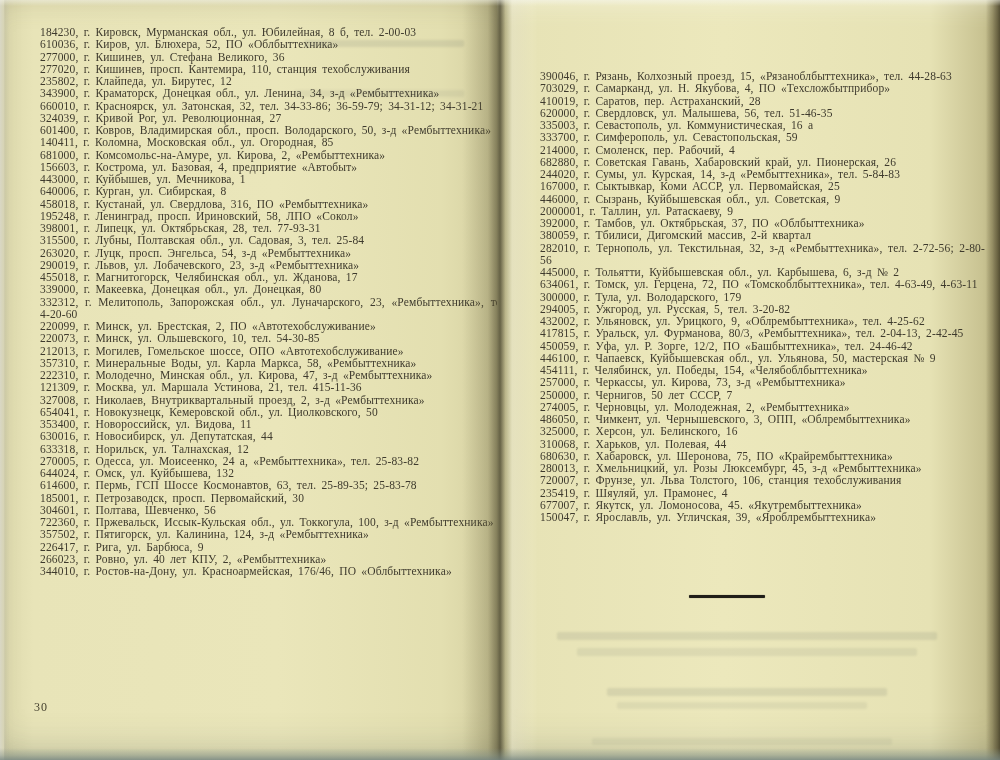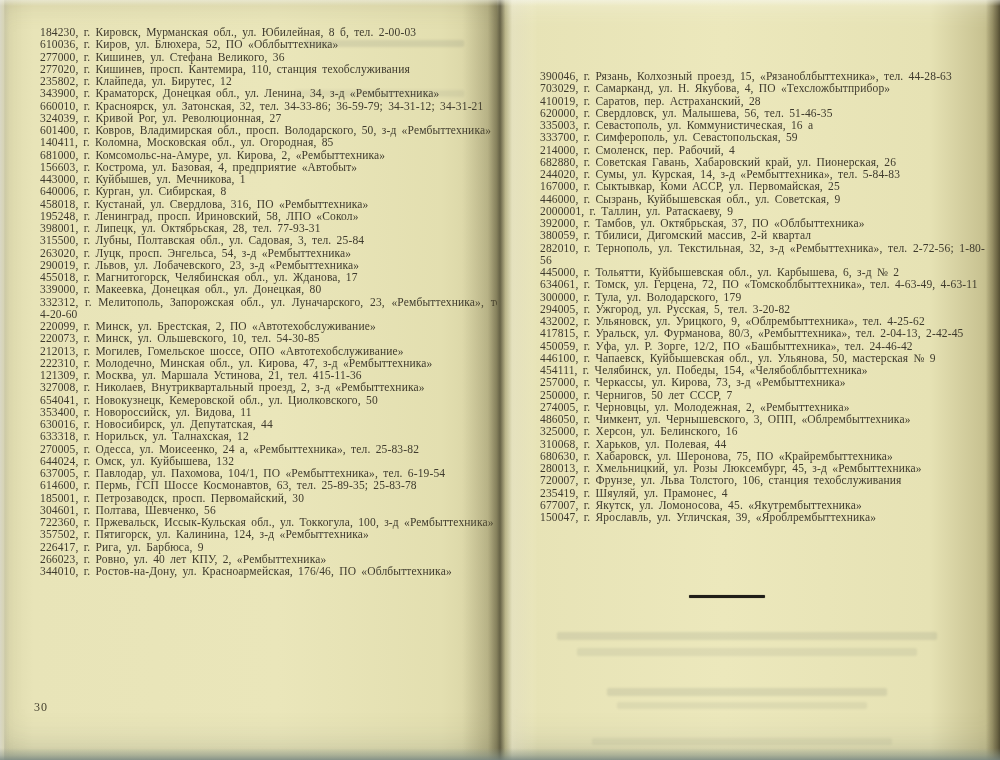--- a/index.html
+++ b/index.html
@@ -102,30 +102,30 @@
         <div class="entry">398001, г. Липецк, ул. Октябрьская, 28, тел. 77-93-31</div>
         <div class="entry">315500, г. Лубны, Полтавская обл., ул. Садовая, 3, тел. 25-84</div>
         <div class="entry">263020, г. Луцк, просп. Энгельса, 54, з-д «Рембыттехника»</div>
         <div class="entry">290019, г. Львов, ул. Лобачевского, 23, з-д «Рембыттехника»</div>
         <div class="entry">455018, г. Магнитогорск, Челябинская обл., ул. Жданова, 17</div>
         <div class="entry">339000, г. Макеевка, Донецкая обл., ул. Донецкая, 80</div>
         <div class="entry">332312, г. Мелитополь, Запорожская обл., ул. Луначарского, 23, «Рембыттехника», тел. 4-20-60</div>
         <div class="entry">220099, г. Минск, ул. Брестская, 2, ПО «Автотехобслуживание»</div>
         <div class="entry">220073, г. Минск, ул. Ольшевского, 10, тел. 54-30-85</div>
         <div class="entry">212013, г. Могилев, Гомельское шоссе, ОПО «Автотехобслуживание»</div>
+        <div class="entry">357310, г. Минеральные Воды, ул. Карла Маркса, 58, «Рембыттехника»</div>
         <div class="entry">222310, г. Молодечно, Минская обл., ул. Кирова, 47, з-д «Рембыттехника»</div>
         <div class="entry">121309, г. Москва, ул. Маршала Устинова, 21, тел. 415-11-36</div>
         <div class="entry">327008, г. Николаев, Внутриквартальный проезд, 2, з-д «Рембыттехника»</div>
         <div class="entry">654041, г. Новокузнецк, Кемеровской обл., ул. Циолковского, 50</div>
         <div class="entry">353400, г. Новороссийск, ул. Видова, 11</div>
         <div class="entry">630016, г. Новосибирск, ул. Депутатская, 44</div>
         <div class="entry">633318, г. Норильск, ул. Талнахская, 12</div>
         <div class="entry">270005, г. Одесса, ул. Моисеенко, 24 а, «Рембыттехника», тел. 25-83-82</div>
         <div class="entry">644024, г. Омск, ул. Куйбышева, 132</div>
-        <div class="entry">637005, г. Павлодар, ул. Пахомова, 104/1, ПО «Рембыттехника», тел. 6-19-54</div>
         <div class="entry">614600, г. Пермь, ГСП Шоссе Космонавтов, 63, тел. 25-89-35; 25-83-78</div>
         <div class="entry">185001, г. Петрозаводск, просп. Первомайский, 30</div>
         <div class="entry">304601, г. Полтава, Шевченко, 56</div>
         <div class="entry">722360, г. Пржевальск, Иссык-Кульская обл., ул. Токкогула, 100, з-д «Рембыттехника»</div>
         <div class="entry">357502, г. Пятигорск, ул. Калинина, 124, з-д «Рембыттехника»</div>
         <div class="entry">226417, г. Рига, ул. Барбюса, 9</div>
         <div class="entry">266023, г. Ровно, ул. 40 лет КПУ, 2, «Рембыттехника»</div>
         <div class="entry">344010, г. Ростов-на-Дону, ул. Красноармейская, 176/46, ПО «Облбыттехника»</div>
       </div>
     <div class="page-num">30</div>
@@ -142,21 +142,21 @@
         <div class="entry">335003, г. Севастополь, ул. Коммунистическая, 16 а</div>
         <div class="entry">333700, г. Симферополь, ул. Севастопольская, 59</div>
         <div class="entry">214000, г. Смоленск, пер. Рабочий, 4</div>
         <div class="entry">682880, г. Советская Гавань, Хабаровский край, ул. Пионерская, 26</div>
         <div class="entry">244020, г. Сумы, ул. Курская, 14, з-д «Рембыттехника», тел. 5-84-83</div>
         <div class="entry">167000, г. Сыктывкар, Коми АССР, ул. Первомайская, 25</div>
         <div class="entry">446000, г. Сызрань, Куйбышевская обл., ул. Советская, 9</div>
         <div class="entry">2000001, г. Таллин, ул. Ратаскаеву, 9</div>
         <div class="entry">392000, г. Тамбов, ул. Октябрьская, 37, ПО «Облбыттехника»</div>
         <div class="entry">380059, г. Тбилиси, Дигомский массив, 2-й квартал</div>
-        <div class="entry">282010, г. Тернополь, ул. Текстильная, 32, з-д «Рембыттехника», тел. 2-72-56; 1-80-56</div>
+        <div class="entry">282010, г. Тернополь, ул. Текстильная, 32, з-д «Рембыттехника», тел. 2-72-56; 2-80-56</div>
         <div class="entry">445000, г. Тольятти, Куйбышевская обл., ул. Карбышева, 6, з-д № 2</div>
         <div class="entry">634061, г. Томск, ул. Герцена, 72, ПО «Томскоблбыттехника», тел. 4-63-49, 4-63-11</div>
         <div class="entry">300000, г. Тула, ул. Володарского, 179</div>
         <div class="entry">294005, г. Ужгород, ул. Русская, 5, тел. 3-20-82</div>
         <div class="entry">432002, г. Ульяновск, ул. Урицкого, 9, «Облрембыттехника», тел. 4-25-62</div>
         <div class="entry">417815, г. Уральск, ул. Фурманова, 80/3, «Рембыттехника», тел. 2-04-13, 2-42-45</div>
         <div class="entry">450059, г. Уфа, ул. Р. Зорге, 12/2, ПО «Башбыттехника», тел. 24-46-42</div>
         <div class="entry">446100, г. Чапаевск, Куйбышевская обл., ул. Ульянова, 50, мастерская № 9</div>
         <div class="entry">454111, г. Челябинск, ул. Победы, 154, «Челябоблбыттехника»</div>
         <div class="entry">257000, г. Черкассы, ул. Кирова, 73, з-д «Рембыттехника»</div>

